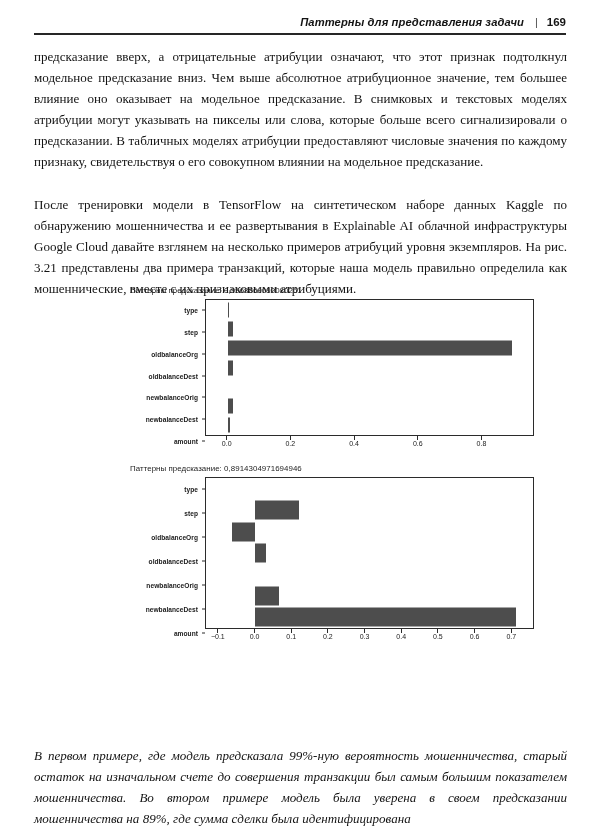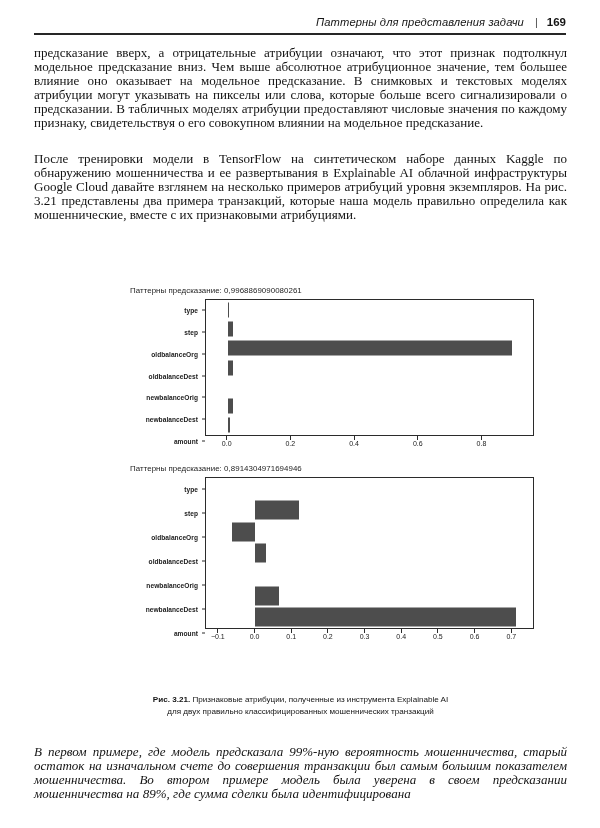--- a/index.html
+++ b/index.html
@@ -22,21 +22,21 @@
     top: 16px; left: 34px; right: 34px;
     height: 26px;
     display: flex;
     align-items: flex-start;
     justify-content: flex-end;
     gap: 0;
   }
   .runhead-title {
     font-family: "Liberation Sans", sans-serif;
     font-style: italic;
-    font-weight: normal;
+    font-weight: bold;
     font-size: 11.2px;
     letter-spacing: .1px;
     color: #141414;
   }
   .runhead-sep {
     font-family: "Liberation Sans", sans-serif;
     font-size: 11px;
     color: #4a4a4a;
     margin: 0 9px 0 11px;
   }
@@ -55,21 +55,21 @@
 
   
   .body-block {
     position: absolute;
     left: 34px;
     right: 33px;
   }
   .para {
     font-family: "Liberation Serif", serif;
     font-size: 13.05px;
-    line-height: 14px;
+    line-height: 21px;
     text-align: justify;
     text-justify: inter-word;
     color: #131313;
     margin: 0;
     hyphens: none;
   }
   .para + .para { margin-top: 22px; }
 
   #p1 { top: 46px; }
   #p3 { top: 745px; font-style: italic; }
@@ -289,23 +289,18 @@
             <div class="xtickmark" style="left: calc(81.9398% - 0.5px);"></div>
             <div class="xlab" style="left: 81.9398%;">0.6</div>
             <div class="xtickmark" style="left: calc(93.0881% - 0.5px);"></div>
             <div class="xlab" style="left: 93.0881%;">0.7</div>
           </div>
       </div>
     </div>
 
   </div>
 
-  <div class="caption">
-    <b>Рис. 3.21.</b>
-    <span>Признаковые атрибуции, полученные из инструмента Explainable AI</span><br>
-    <span>для двух правильно классифицированных мошеннических транзакций</span>
-  </div>
 
   <div class="body-block" id="p3">
     <p class="para">В первом примере, где модель предсказала 99%-ную вероятность мошенничества, старый остаток на изначальном счете до совершения транзакции был самым большим показателем мошенничества. Во втором примере модель была уверена в своем предсказании мошенничества на 89%, где сумма сделки была идентифицирована</p>
   </div>
 
 </div>
 
 </body></html>

